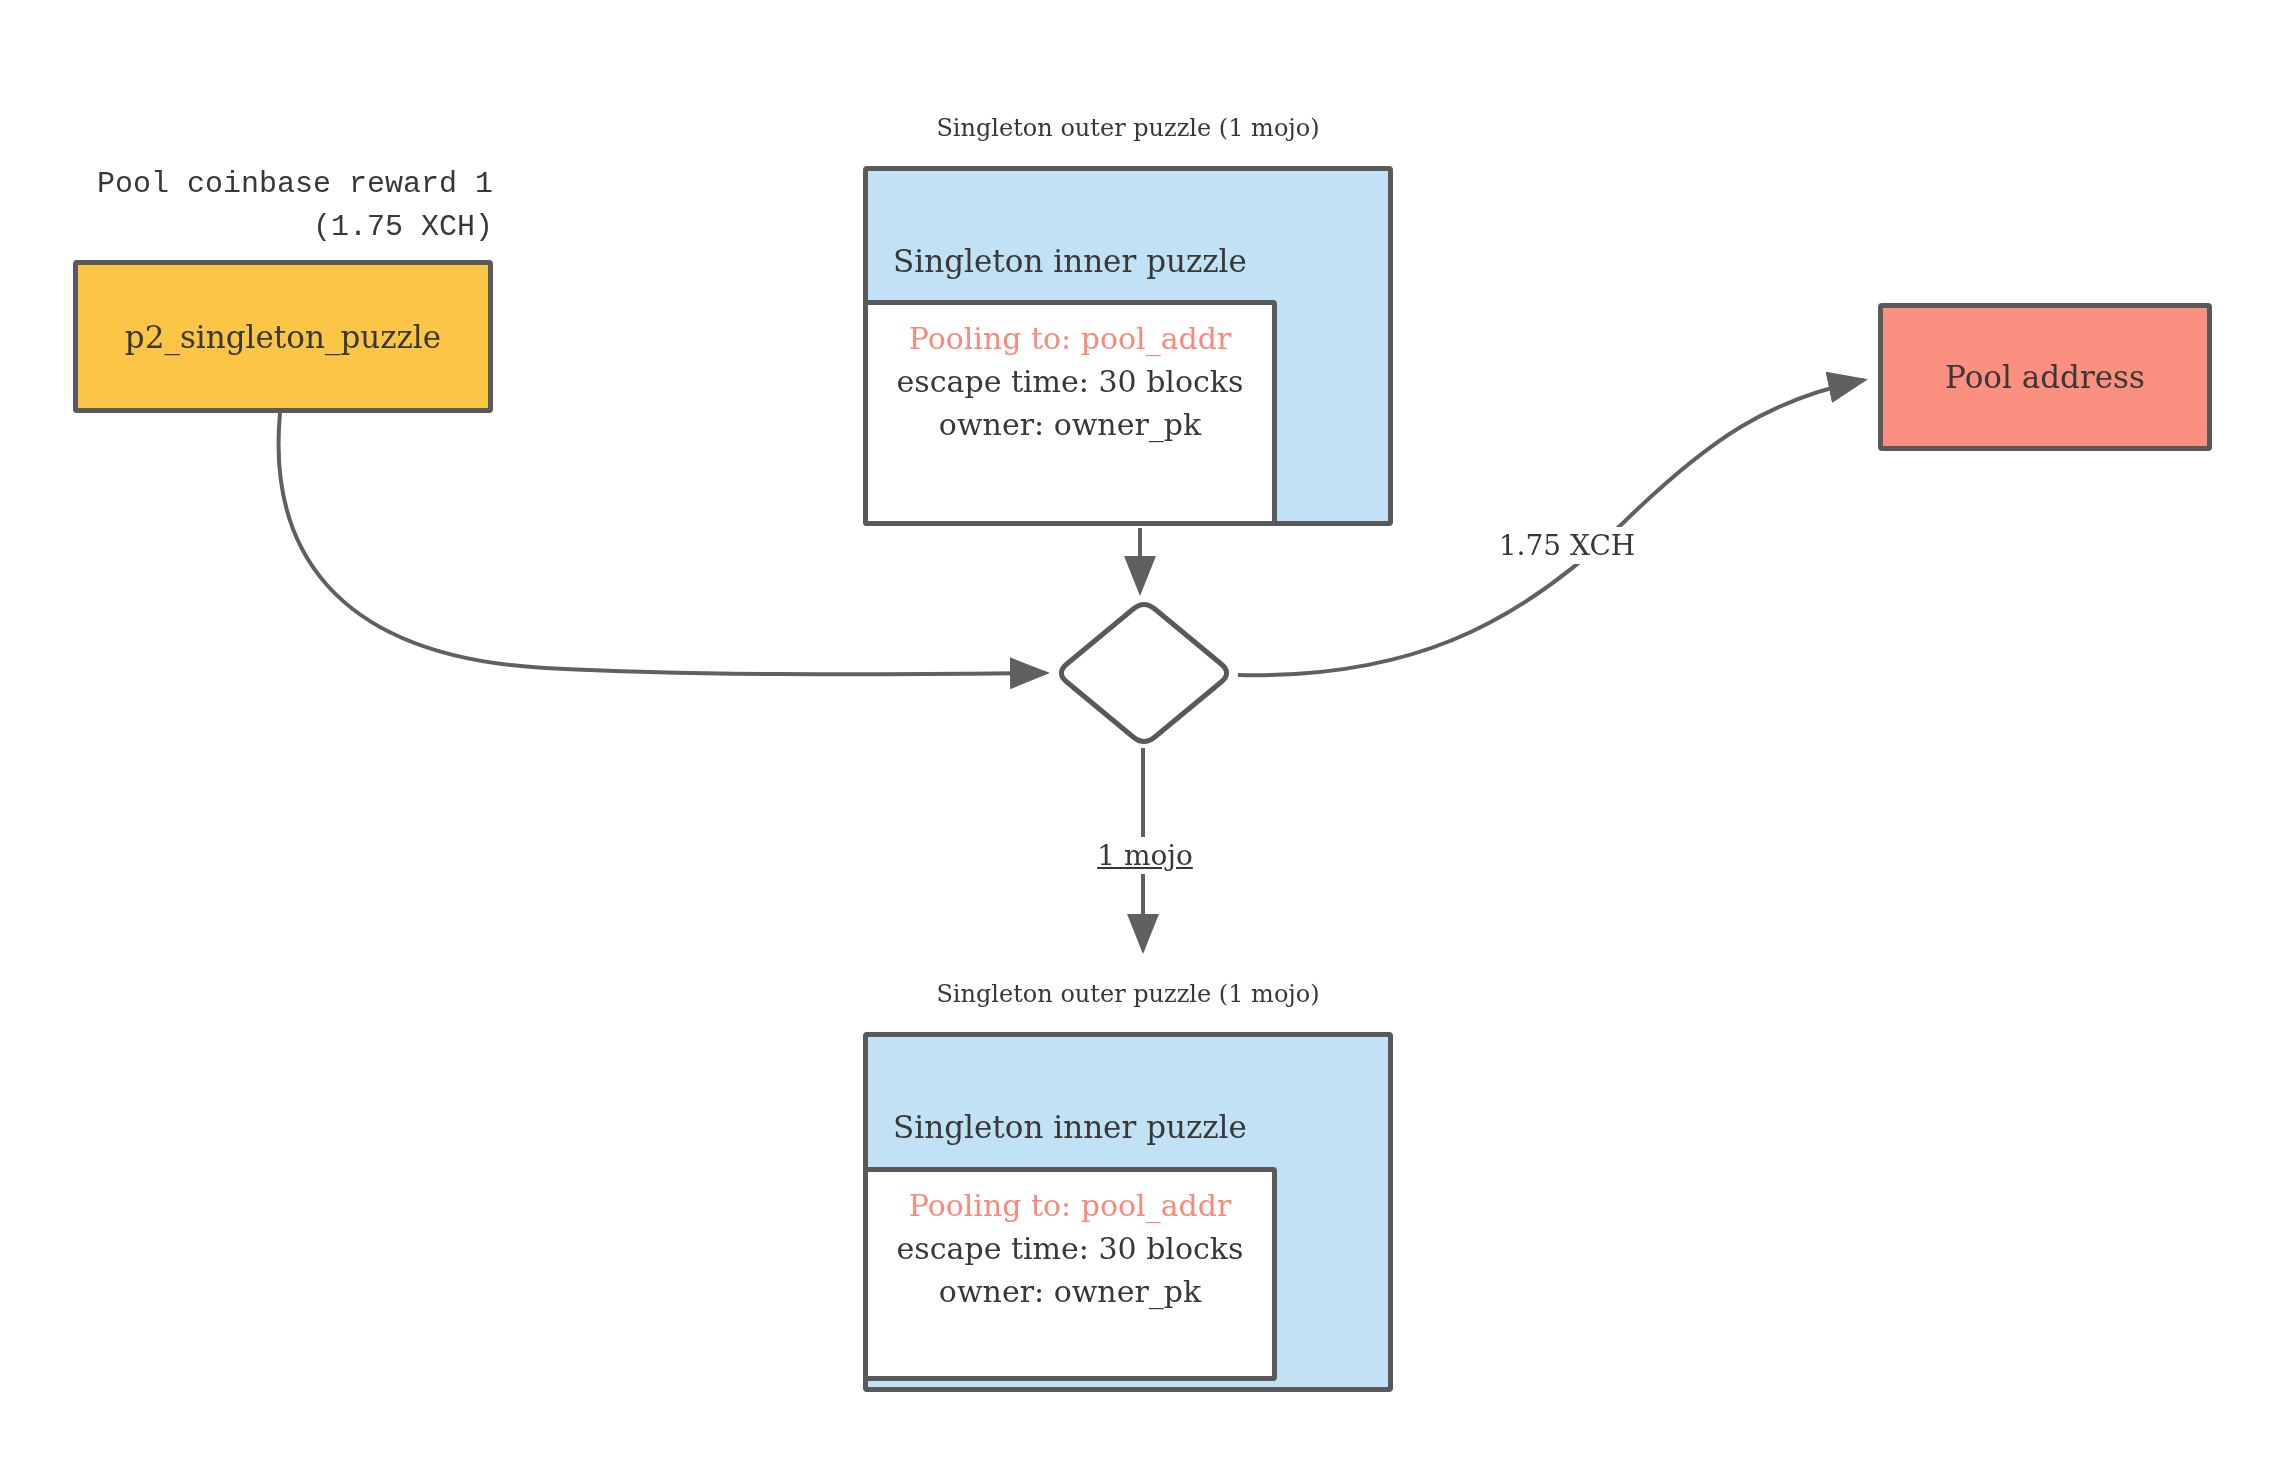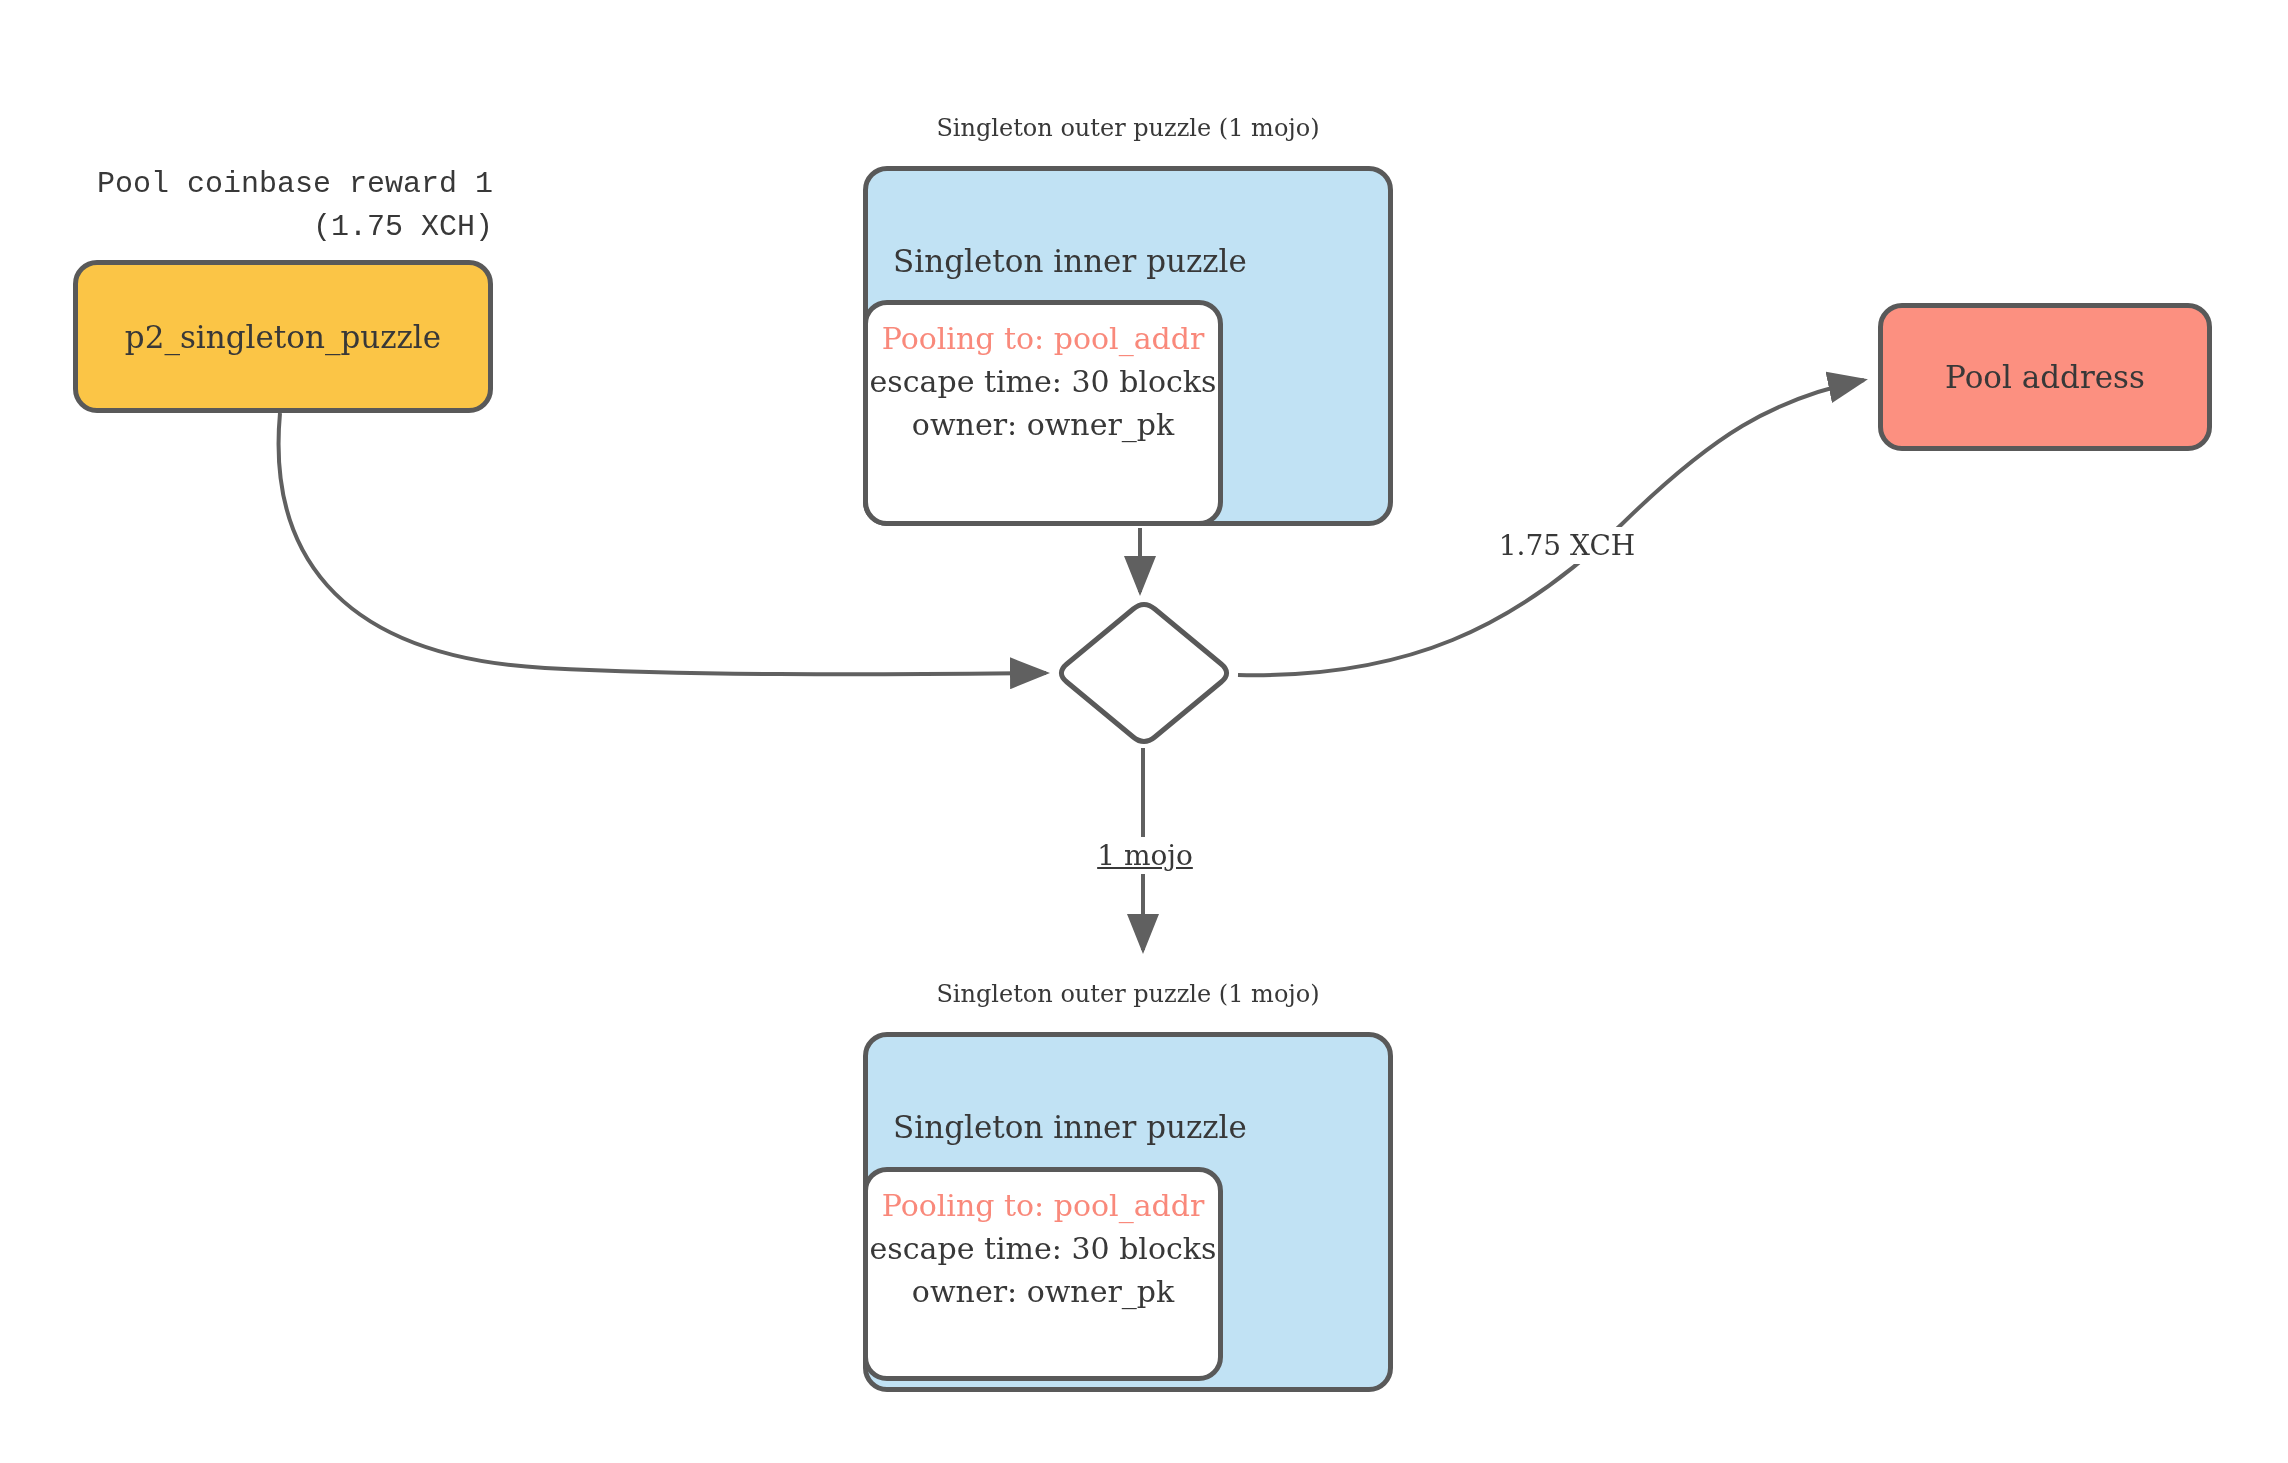--- a/index.html
+++ b/index.html
@@ -10,30 +10,30 @@
     --connector:#606060;
     --pooling-text:#F9897B;
     --text:#383838;
   }
   html,body{margin:0;padding:0;background:#fff;}
   .canvas{
     position:relative;width:2288px;height:1463px;overflow:hidden;background:#ffffff;
     font-family:"DejaVu Serif","Liberation Serif",serif;color:var(--text);
   }
   .canvas svg{position:absolute;left:0;top:0;}
-  .box{position:absolute;box-sizing:border-box;border:5px solid var(--box-border);border-radius:24px;}
+  .box{position:absolute;box-sizing:border-box;border:5px solid var(--box-border);border-radius:4px;}
   .fill-yellow{background:var(--coinbase-fill);}
   .fill-blue{background:var(--singleton-fill);}
   .fill-salmon{background:var(--pool-fill);}
   .fill-white{background:#ffffff;}
   .center-flex{display:flex;align-items:center;justify-content:center;}
   .caption{position:absolute;text-align:right;line-height:43px;font-size:30px;font-family:Liberation Mono, monospace;}
   .group-title{position:absolute;text-align:center;font-size:24px;line-height:40px;}
   .inner-title{position:absolute;left:-5px;top:72px;width:414px;text-align:center;font-size:31px;}
-  .state-box{position:absolute;left:-5px;width:360px;padding-top:12px;text-align:center;}
+  .state-box{position:absolute;left:-5px;width:414px;padding-top:12px;text-align:center;}
   .state-line{font-size:30px;line-height:43px;}
   .state-line.pooling{color:var(--pooling-text);}
   .node-label{font-size:31px;}
   .edge-label{
     position:absolute;transform:translateX(-50%);background:#ffffff;
     padding:2px 9px;font-size:28px;white-space:nowrap;
   }
   .spend-label{
     position:absolute;left:1056px;top:600px;width:176px;height:146px;
     display:flex;align-items:center;justify-content:center;font-size:31px;

